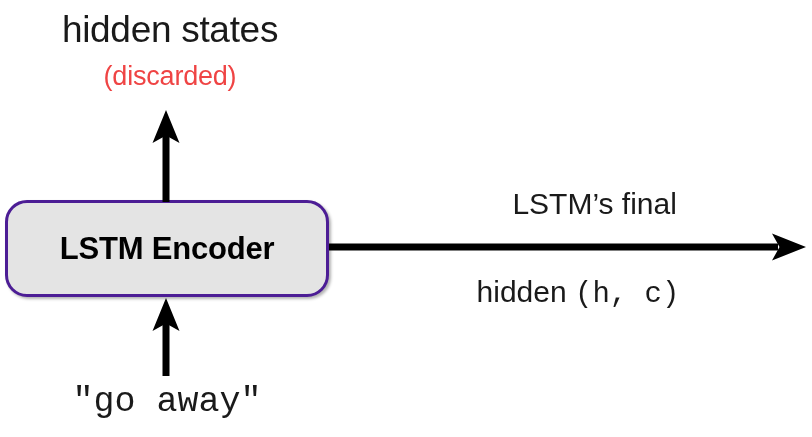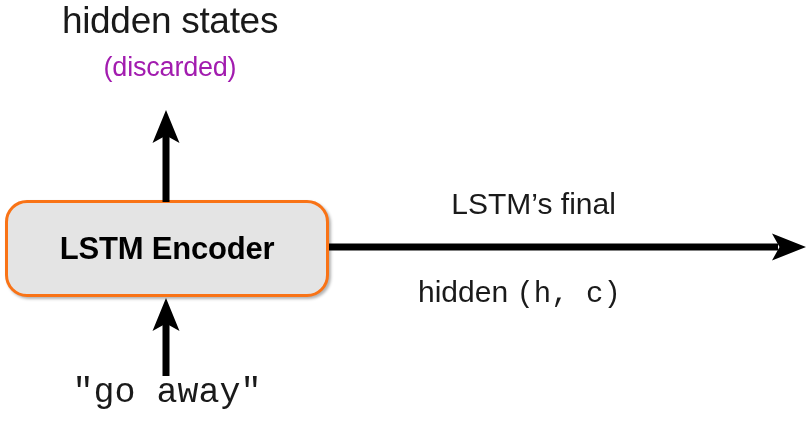--- a/index.html
+++ b/index.html
@@ -18,20 +18,21 @@
     background: #ffffff;
     overflow: hidden;
   }
 
   
   .txt {
     position: absolute;
     white-space: pre;
     color: #000000;
     line-height: 1.0;
+    margin-top: 9px;
   }
 
   #hidden-states-label {
     left: 0;
     top: 2px;
     width: 340px;
     text-align: center;
     font-size: 37px;
     letter-spacing: -0.3px;
     color: #1a1a1a;
@@ -44,20 +45,21 @@
     text-align: center;
     font-size: 27px;
     letter-spacing: -0.2px;
   }
 
   #final-states-block {
     position: absolute;
     left: 418px;
     top: 138px;
     width: 320px;
+    text-align: center;
     font-size: 30px;
     line-height: 44px;
     color: #1a1a1a;
     white-space: pre;
   }
   #final-states-block .line2 {
     display: block;
   }
   .mono {
     font-family: Liberation Mono, monospace;
@@ -77,21 +79,21 @@
 
   
   #encoder-box {
     position: absolute;
     left: 5px;
     top: 200px;
     width: 324px;
     height: 97px;
     box-sizing: border-box;
     background: #e4e4e4;
-    border: 3px solid #f97316;
+    border: 3px solid #4c1d95;
     border-radius: 22px;
     box-shadow: 2px 2px 3px rgba(0,0,0,0.30);
     display: flex;
     align-items: center;
     justify-content: center;
   }
   #encoder-box-label {
     font-size: 31px;
     font-weight: bold;
     color: #000000;
@@ -109,21 +111,21 @@
     pointer-events: none;
   }
 </style>
 </head>
 <body>
 
 <div id="canvas">
 
   <div class="txt" id="hidden-states-label">hidden states</div>
 
-  <div class="txt" id="discarded-label" style="color:#a21caf">(discarded)</div>
+  <div class="txt" id="discarded-label" style="color:#ef4444">(discarded)</div>
 
   <div id="final-states-block">
     <span class="line1">LSTM’s final</span>
     <span class="line2"><span>hidden </span><span class="mono">(h, c)</span></span>
   </div>
 
   <div id="encoder-box">
     <span id="encoder-box-label">LSTM Encoder</span>
   </div>
 

